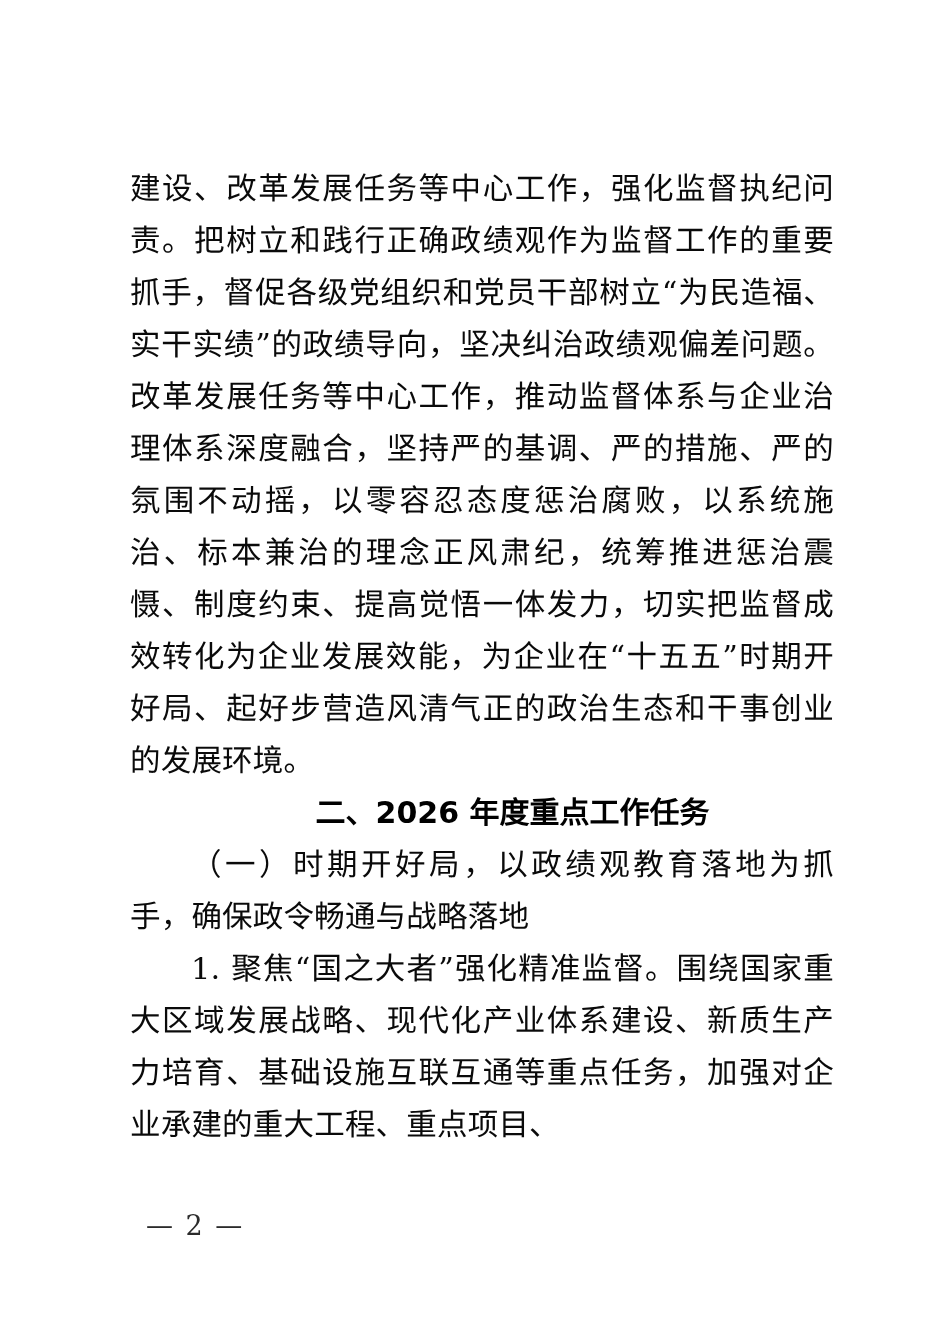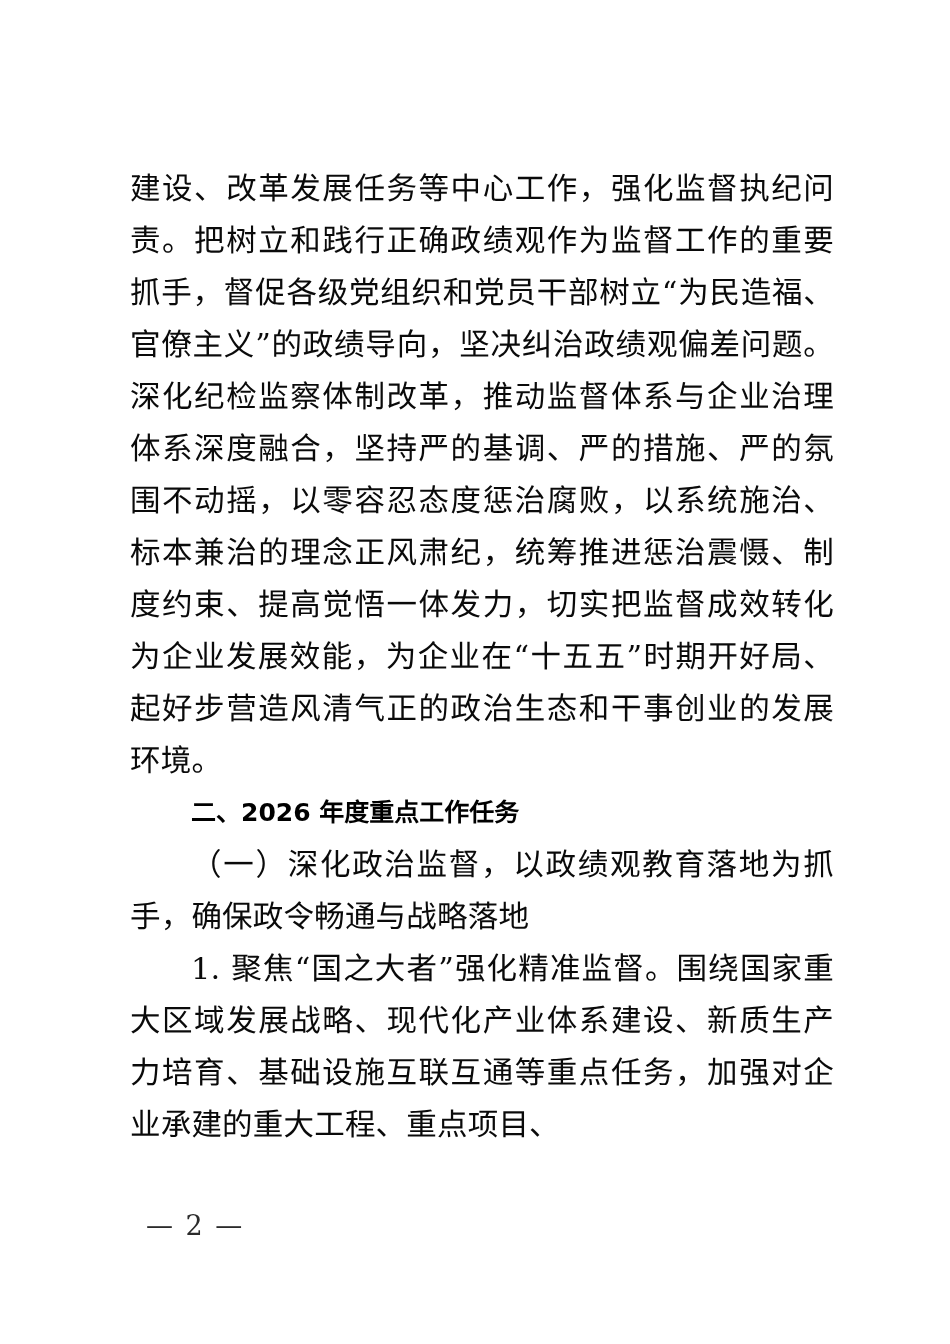--- a/index.html
+++ b/index.html
@@ -36,27 +36,28 @@
     letter-spacing: 0.2px;
     word-break: break-all;
     font-weight: 400;
   }
   .para.indent {
     text-indent: 61px;
   }
   
   .heading-1 {
     font-family: "DejaVu Sans", "Liberation Sans", sans-serif;
-    font-size: 25px;
+    font-size: 30px;
     line-height: 52px;
     color: #000000;
     font-weight: 700;
     margin: 0;
     text-indent: 61px;
     letter-spacing: 0px;
+    text-align: center;
   }
   
   .heading-2 {
     font-family: "DejaVu Serif", "Liberation Serif", serif;
     font-size: 30.5px;
     line-height: 52px;
     color: #0a0a0a;
     font-weight: 400;
     margin: 0;
     text-indent: 61px;
@@ -76,25 +77,25 @@
     letter-spacing: 2px;
     white-space: nowrap;
   }
 </style>
 </head>
 <body>
 
 <div class="page">
   <div class="content">
 
-    <p class="para">建设、改革发展任务等中心工作，强化监督执纪问责。把树立和践行正确政绩观作为监督工作的重要抓手，督促各级党组织和党员干部树立“为民造福、官僚主义”的政绩导向，坚决纠治政绩观偏差问题。深化纪检监察体制改革，推动监督体系与企业治理体系深度融合，坚持严的基调、严的措施、严的氛围不动摇，以零容忍态度惩治腐败，以系统施治、标本兼治的理念正风肃纪，统筹推进惩治震慑、制度约束、提高觉悟一体发力，切实把监督成效转化为企业发展效能，为企业在“十五五”时期开好局、起好步营造风清气正的政治生态和干事创业的发展环境。</p>
+    <p class="para">建设、改革发展任务等中心工作，强化监督执纪问责。把树立和践行正确政绩观作为监督工作的重要抓手，督促各级党组织和党员干部树立“为民造福、实干实绩”的政绩导向，坚决纠治政绩观偏差问题。改革发展任务等中心工作，推动监督体系与企业治理体系深度融合，坚持严的基调、严的措施、严的氛围不动摇，以零容忍态度惩治腐败，以系统施治、标本兼治的理念正风肃纪，统筹推进惩治震慑、制度约束、提高觉悟一体发力，切实把监督成效转化为企业发展效能，为企业在“十五五”时期开好局、起好步营造风清气正的政治生态和干事创业的发展环境。</p>
 
     <p class="heading-1">二、2026 年度重点工作任务</p>
 
-    <p class="heading-2">（一）深化政治监督，以政绩观教育落地为抓手，确保政令畅通与战略落地</p>
+    <p class="heading-2">（一）时期开好局，以政绩观教育落地为抓手，确保政令畅通与战略落地</p>
 
 
     <p class="para indent">1. 聚焦“国之大者”强化精准监督。围绕国家重大区域发展战略、现代化产业体系建设、新质生产力培育、基础设施互联互通等重点任务，加强对企业承建的重大工程、重点项目、</p>
 
   </div>
 
   <div class="page-number">— 2 —</div>
 </div>
 
 </body></html>

